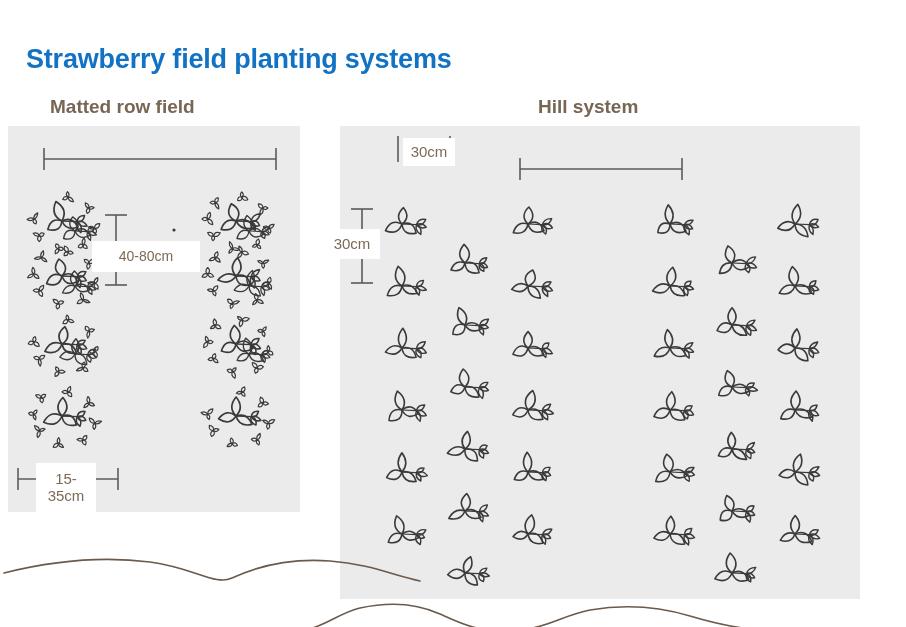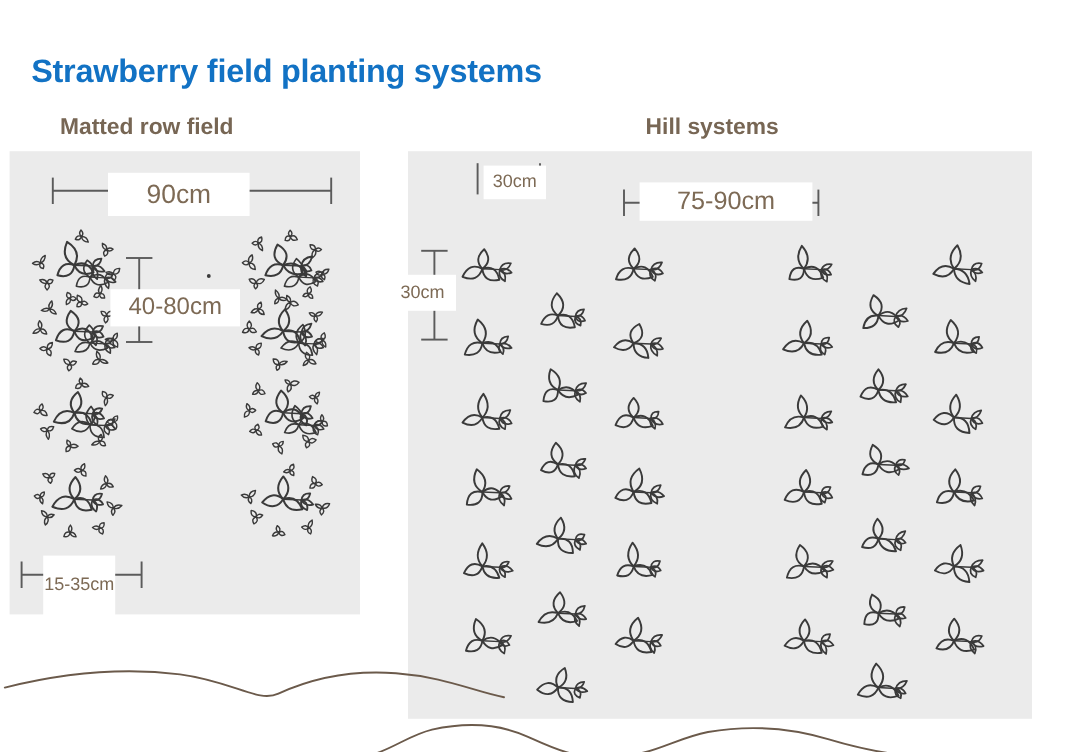--- a/index.html
+++ b/index.html
@@ -89,27 +89,27 @@
   }
 
   #label-90cm {
     left: 90px; top: 106px;
     width: 118px; height: 36px;
     font-size: 22px;
   }
   #label-4080 {
     left: 92px; top: 203px;
     width: 108px; height: 31px;
-    font-size: 20px;
+    font-size: 14px;
   }
   #label-1535 {
     left: 36px; top: 425px;
     width: 60px; height: 50px;
     font-size: 15px;
-    flex-direction: row;
+    flex-direction: column;
   }
   #label-30cm-top {
     left: 403px; top: 100px;
     width: 52px; height: 28px;
     font-size: 15px;
   }
   #label-30cm-left {
     left: 324px; top: 191px;
     width: 56px; height: 30px;
     font-size: 15px;
@@ -131,21 +131,21 @@
 </style>
 </head>
 <body>
 
 <div id="stage">
 
   <div class="main-title">Strawberry field planting systems</div>
 
   <div class="panel-title" id="title-matted">Matted row field</div>
 
-  <div class="panel-title" id="title-hill">Hill systems</div>
+  <div class="panel-title" id="title-hill">Hill system</div>
 
   <div class="panel" id="panel-matted">
     <svg class="plot-svg" id="svg-matted" viewBox="0 0 292 386">
         <g>
           <g>
             <path d="M 54.00,95.00 Q 60.43,83.35 47.89,75.52 Q 42.07,89.11 54.00,95.00 Z" fill="none" stroke="#3a3a3a" stroke-width="1.67" stroke-linejoin="round"></path>
             <path d="M 54.00,95.00 Q 58.33,105.32 69.98,100.99 Q 64.05,90.06 54.00,95.00 Z" fill="none" stroke="#3a3a3a" stroke-width="1.67" stroke-linejoin="round"></path>
             <path d="M 54.00,95.00 Q 42.95,90.96 39.85,103.44 Q 52.31,106.64 54.00,95.00 Z" fill="none" stroke="#3a3a3a" stroke-width="1.67" stroke-linejoin="round"></path>
             <path d="M 69.22,95.72 Q 75.33,96.32 76.53,89.59 Q 69.69,89.61 69.22,95.72 Z" fill="none" stroke="#3a3a3a" stroke-width="1.52" stroke-linejoin="round"></path>
             <path d="M 69.22,95.72 Q 72.05,101.40 79.12,100.03 Q 75.31,93.92 69.22,95.72 Z" fill="none" stroke="#3a3a3a" stroke-width="1.52" stroke-linejoin="round"></path>
@@ -926,21 +926,20 @@
       </svg>
   </div>
 
   <div class="dim" style="left:42px; top:108px;">
     <svg width="236" height="28" viewBox="0 0 236 28">
       <line x1="2" y1="2" x2="2" y2="24" stroke="#5b5b5b" stroke-width="1.6"></line>
       <line x1="2" y1="13" x2="234" y2="13" stroke="#5b5b5b" stroke-width="1.6"></line>
       <line x1="234" y1="2" x2="234" y2="24" stroke="#5b5b5b" stroke-width="1.6"></line>
     </svg>
   </div>
-  <div class="dim-label" id="label-90cm">90cm</div>
 
   <div class="dim" style="left:103px; top:175px;">
     <svg width="26" height="74" viewBox="0 0 26 74">
       <line x1="2" y1="2" x2="24" y2="2" stroke="#5b5b5b" stroke-width="1.6"></line>
       <line x1="13" y1="2" x2="13" y2="72" stroke="#5b5b5b" stroke-width="1.6"></line>
       <line x1="2" y1="72" x2="24" y2="72" stroke="#5b5b5b" stroke-width="1.6"></line>
     </svg>
   </div>
   <div class="dim-label" id="label-4080">40-80cm</div>
 
@@ -973,21 +972,20 @@
   </div>
   <div class="dim-label" id="label-30cm-left">30cm</div>
 
   <div class="dim" style="left:518px; top:118px;">
     <svg width="166" height="28" viewBox="0 0 166 28">
       <line x1="2" y1="2" x2="2" y2="24" stroke="#5b5b5b" stroke-width="1.6"></line>
       <line x1="2" y1="13" x2="164" y2="13" stroke="#5b5b5b" stroke-width="1.6"></line>
       <line x1="164" y1="2" x2="164" y2="24" stroke="#5b5b5b" stroke-width="1.6"></line>
     </svg>
   </div>
-  <div class="dim-label" id="label-7590">75-90cm</div>
 
   <svg id="waves" viewBox="0 0 906 627">
     <path d="M 4,535 C 60,521 110,519 150,524 C 195,530 215,548 232,540
              C 258,528 290,520 330,523 C 370,526 395,538 420,543" fill="none" stroke="#6b5a4b" stroke-width="1.6" stroke-linecap="round"></path>
     <path d="M 288,594 C 320,594 335,576 360,570 C 392,563 418,566 440,576
              C 460,585 478,594 508,593 C 545,592 560,578 590,572
              C 625,566 660,569 690,578 C 720,587 760,596 800,592
              C 840,588 870,600 900,609" fill="none" stroke="#6b5a4b" stroke-width="1.6" stroke-linecap="round"></path>
   </svg>
 

